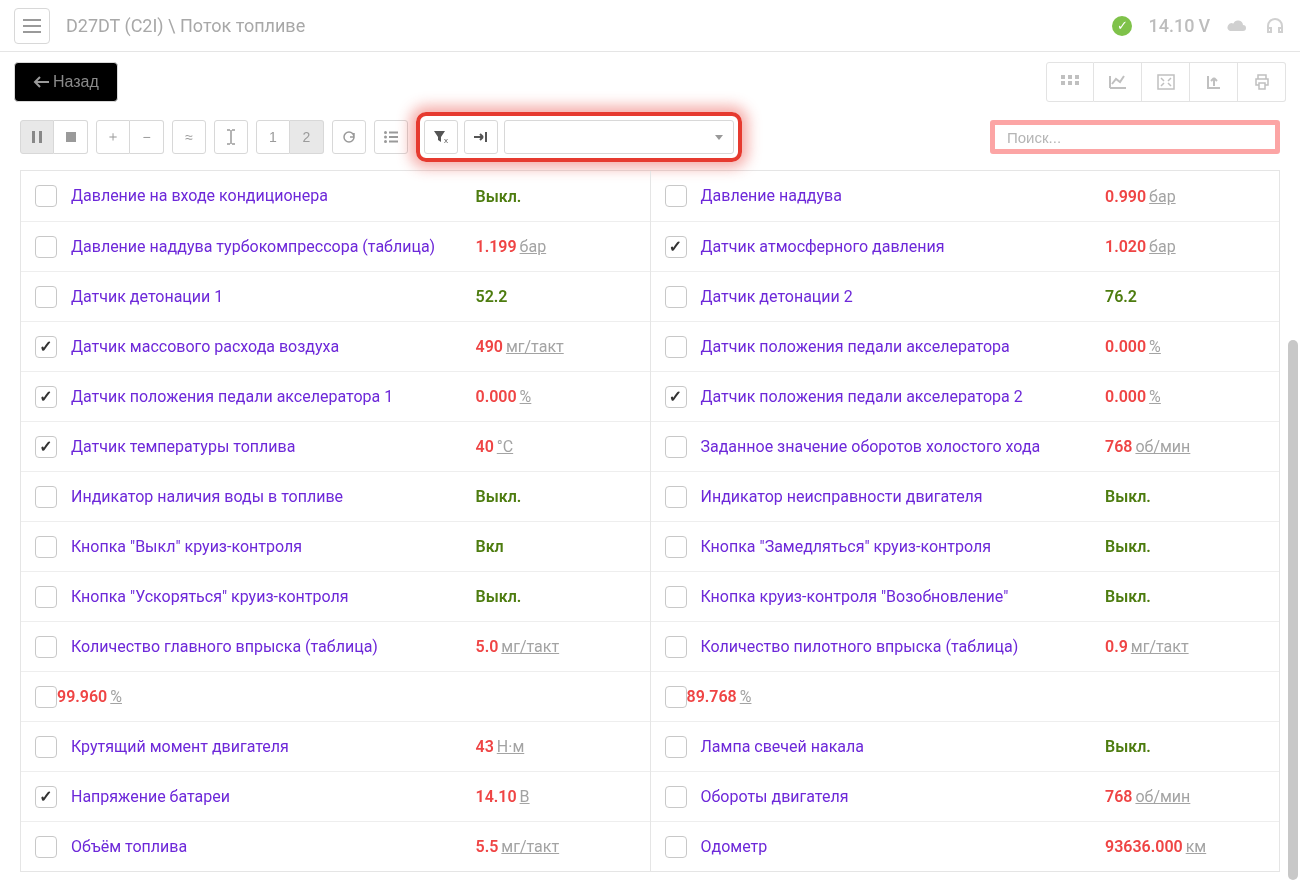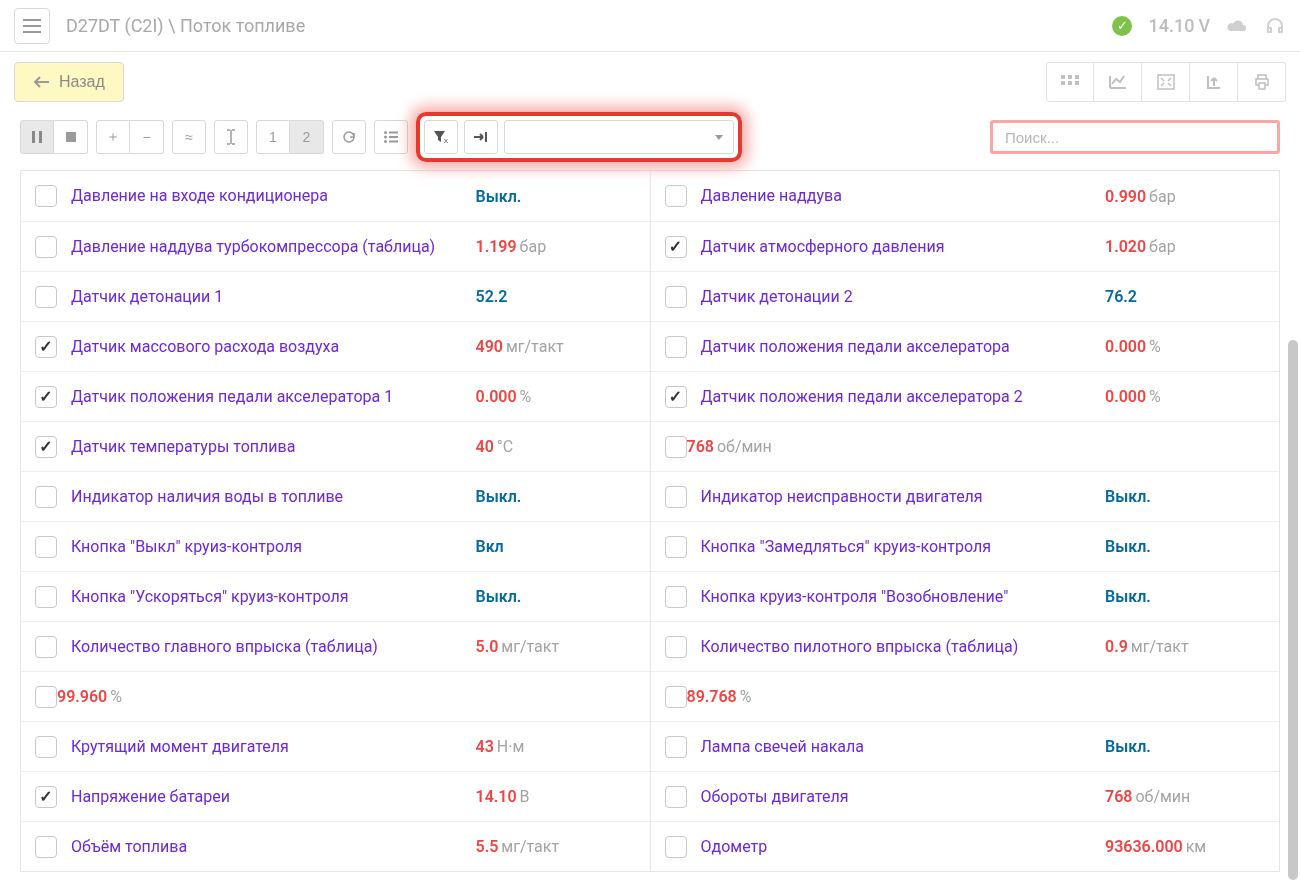--- a/index.html
+++ b/index.html
@@ -47,22 +47,22 @@
   height: 60px;
   display: flex;
   align-items: center;
   padding: 0 14px;
 }
 .back-btn {
   height: 40px;
   padding: 0 18px;
   border: 1px solid #d8d8d8;
   border-radius: 4px;
-  background: #fef9c3;
-  display: flex; align-items:center; gap:10px;
+  background: #000000;
+  display: flex; align-items:center; gap:4px;
   cursor: pointer;
   color: #8a8a8a;
   font-size: 16px;
 }
 .sub-spacer { flex: 1; }
 .action-btn {
   width: 48px; height: 40px;
   border:1px solid #e3e3e3;
   background:#fff;
   display:flex; align-items:center; justify-content:center;
@@ -110,21 +110,21 @@
   border:1px solid #d8d8d8;
   border-radius:3px;
   background:#fff;
   display:flex; align-items:center; justify-content:flex-end;
   padding: 0 10px;
   cursor:pointer;
   color:#999;
 }
 .search-input {
   width: 290px; height: 34px;
-  border:3px solid #fca5a5;
+  border:5px solid #fca5a5;
   border-radius:3px;
   padding: 0 12px;
   font-size: 15px;
   color:#333;
   outline:none;
 }
 .search-input::placeholder { color:#b5b5b5; }
 .tb-spacer { flex:1; }
 
 
@@ -161,22 +161,22 @@
 .chk.on::after { content:"✓"; font-weight:bold; }
 .label {
   flex:1;
   padding: 0 14px;
   font-size: 16px;
   color:#6d28d9;
   line-height:1.35;
 }
 .valcell { width:160px; text-align:left; }
 .val { font-size:16px; font-weight:600; color:#ef4444; }
-.unit { font-size:16px; color:#a3a3a3; margin-left:3px; font-weight:400; }
-.valtext { font-size:16px; font-weight:600; color:#0369a1; }
+.unit { font-size:16px; color:#a3a3a3; margin-left:3px; font-weight:400;text-decoration:underline; }
+.valtext { font-size:16px; font-weight:600; color:#4d7c0f; }
 
 
 .scrollbar-track {
   position:absolute;
   right:2px;
   top: 340px;
   width:10px;
   height: 540px;
   background:transparent;
 }
@@ -428,20 +428,21 @@
           <div class="label">Датчик положения педали акселератора</div>
           <div class="valcell"><span class="val">0.000</span><span class="unit">%</span></div>
         </div>
         <div class="row">
           <div class="chk on"></div>
           <div class="label">Датчик положения педали акселератора 2</div>
           <div class="valcell"><span class="val">0.000</span><span class="unit">%</span></div>
         </div>
         <div class="row">
           <div class="chk"></div>
+          <div class="label">Заданное значение оборотов холостого хода</div>
           <div class="valcell"><span class="val">768</span><span class="unit">об/мин</span></div>
         </div>
         <div class="row">
           <div class="chk"></div>
           <div class="label">Индикатор неисправности двигателя</div>
           <div class="valcell"><span class="valtext">Выкл.</span></div>
         </div>
         <div class="row">
           <div class="chk"></div>
           <div class="label">Кнопка "Замедляться" круиз-контроля</div>

